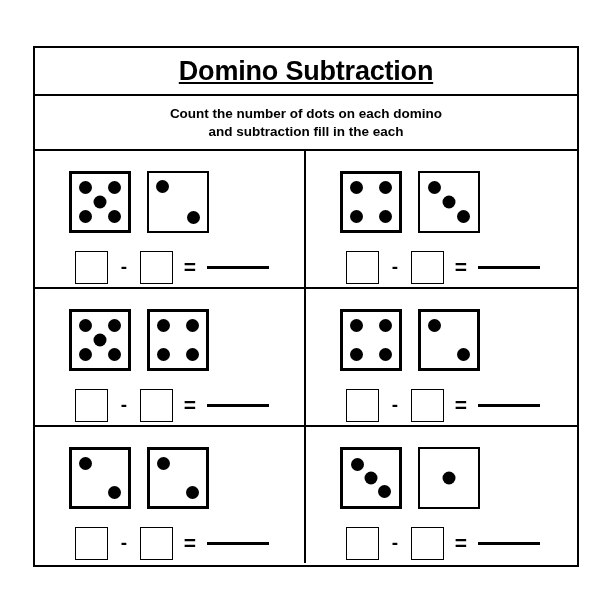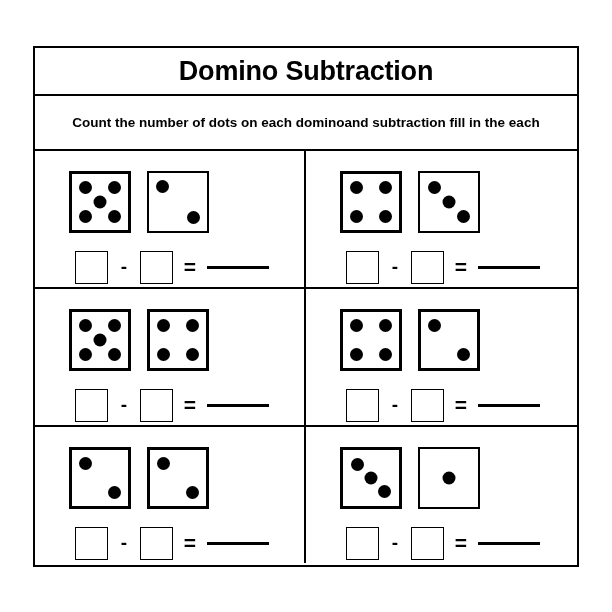--- a/index.html
+++ b/index.html
@@ -24,34 +24,35 @@
     border: 2px solid #000;
     background: #fff;
   }
   
   .title-band {
     height: 48px;
     border-bottom: 2px solid #000;
     display: flex;
     align-items: center;
     justify-content: center;
+    text-decoration: underline;
   }
   .title-text {
     font-size: 27px;
     font-weight: bold;
     color: #000;
     letter-spacing: -0.2px;
     white-space: nowrap;
   }
   
   .subtitle-band {
     height: 55px;
     border-bottom: 2px solid #000;
     display: flex;
-    flex-direction: row;
+    flex-direction: column;
     align-items: center;
     justify-content: center;
   }
   .subtitle-line {
     font-size: 13.5px;
     font-weight: bold;
     color: #000;
     line-height: 18px;
     white-space: nowrap;
   }

